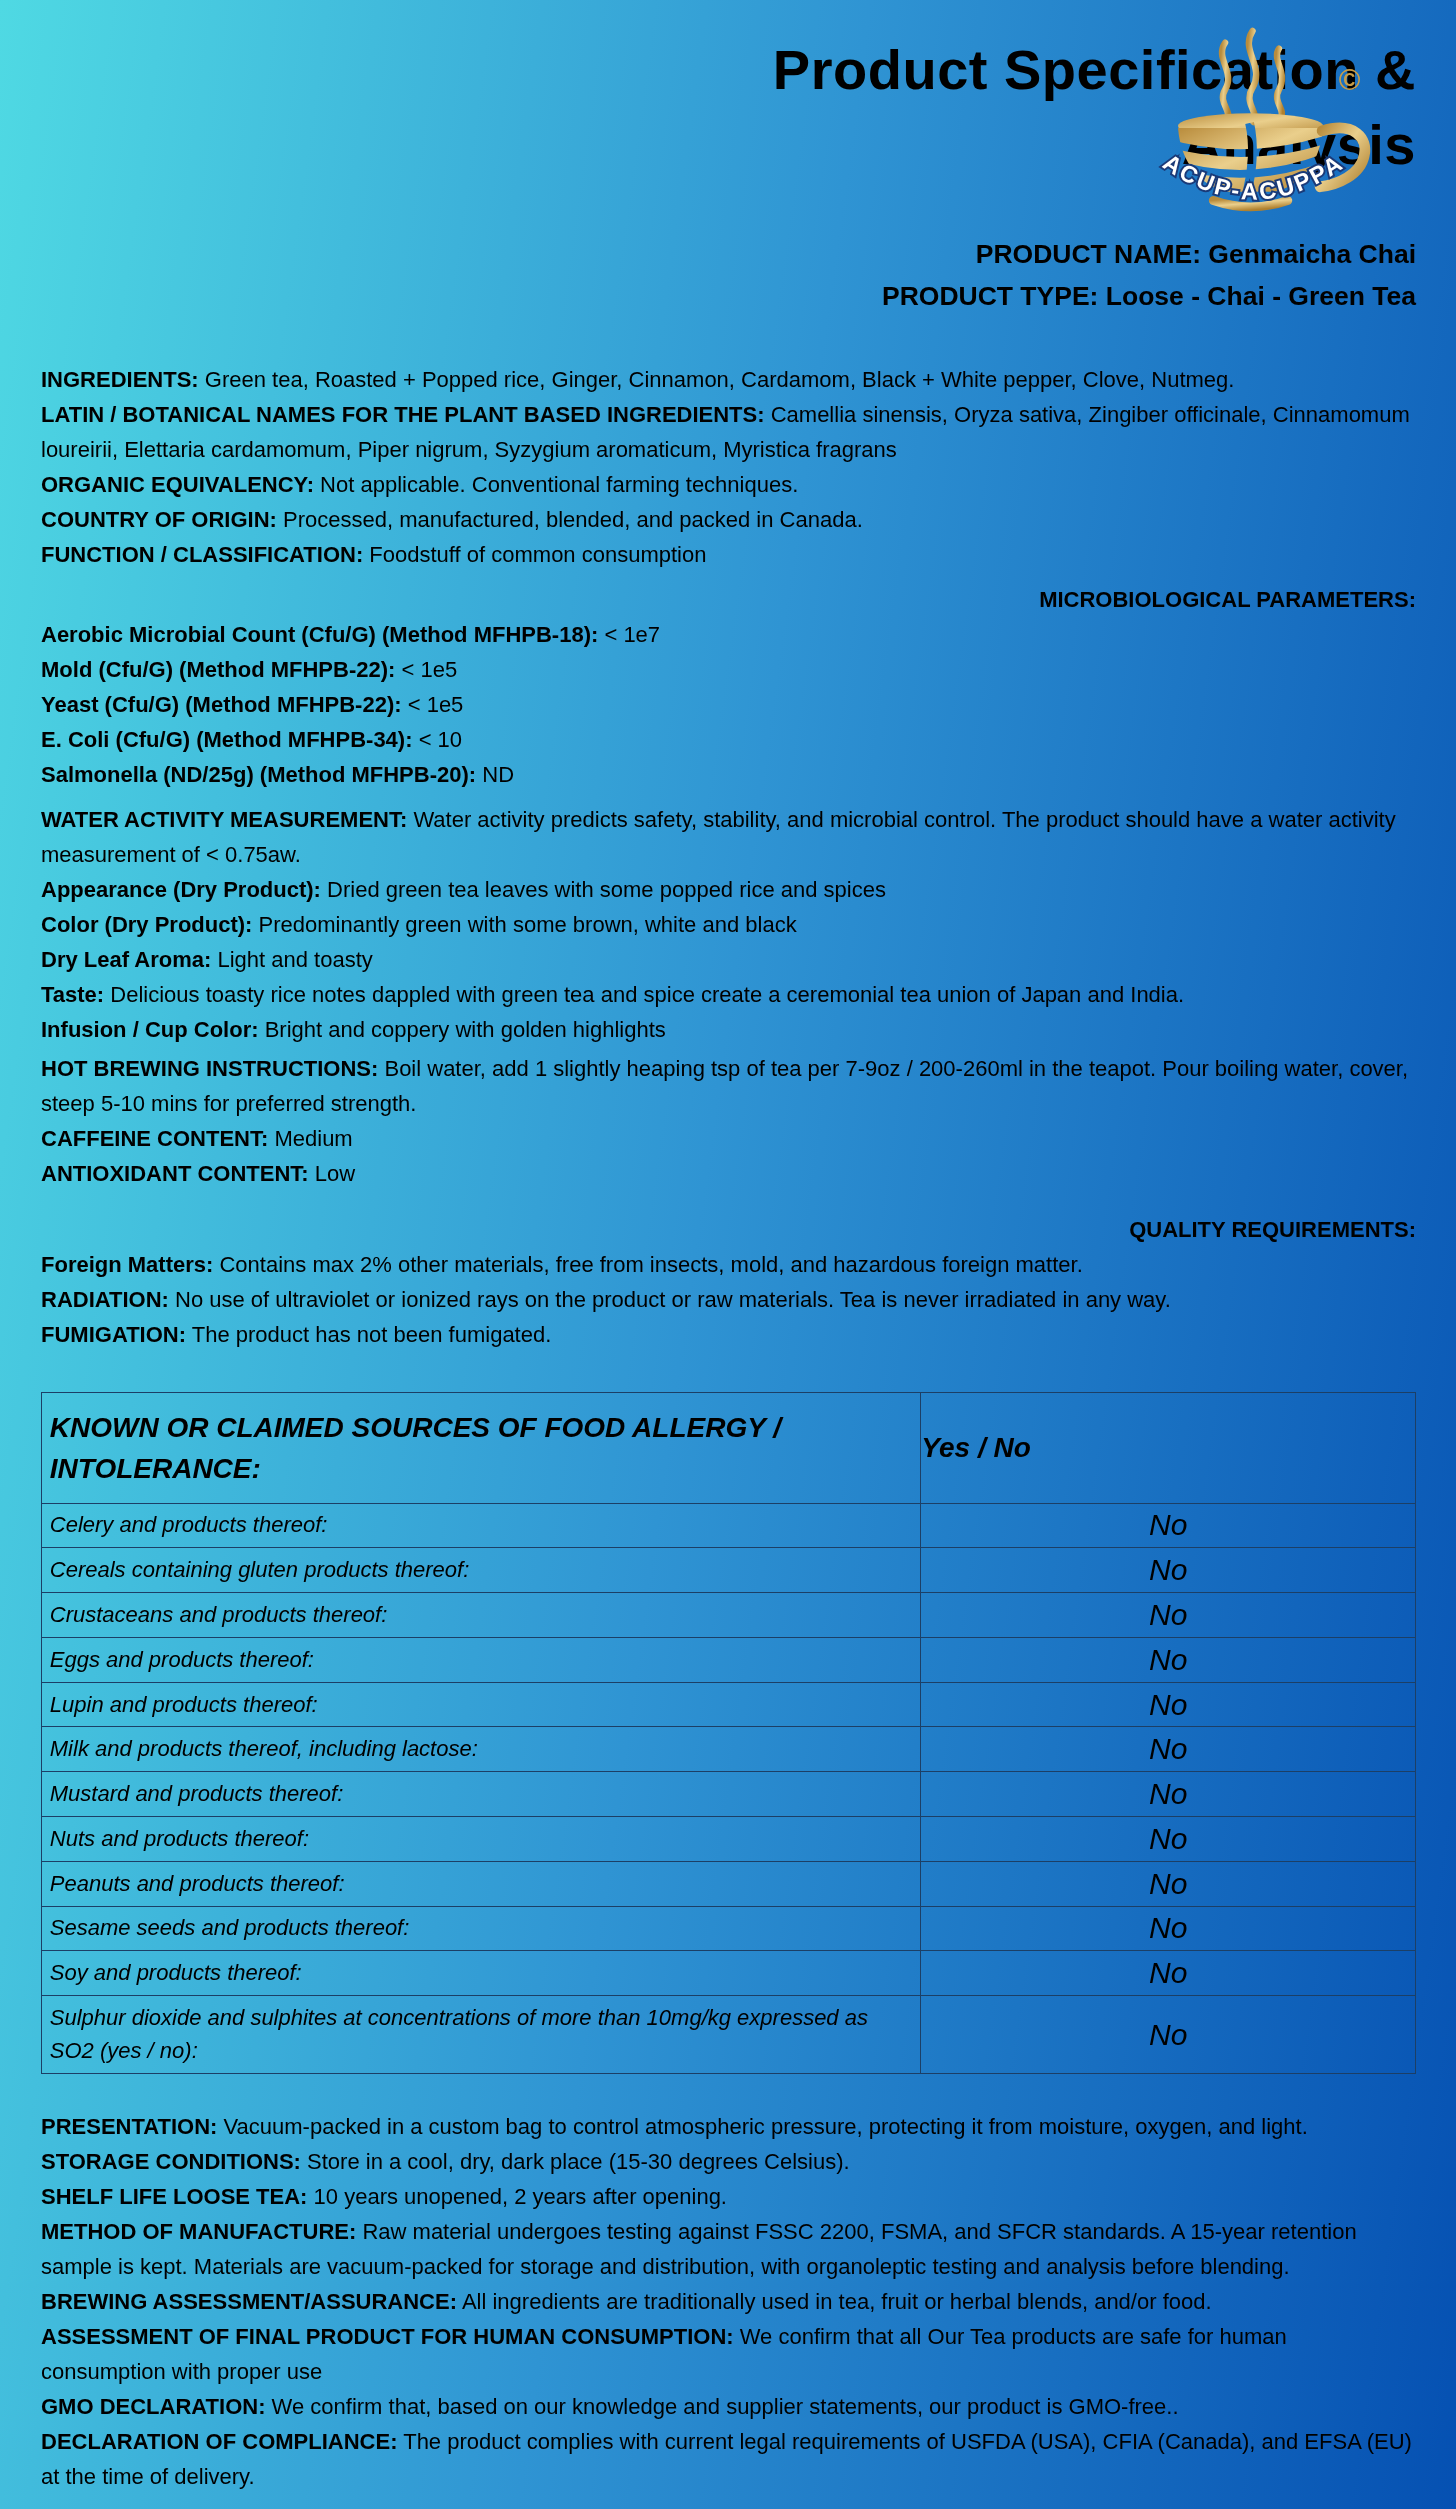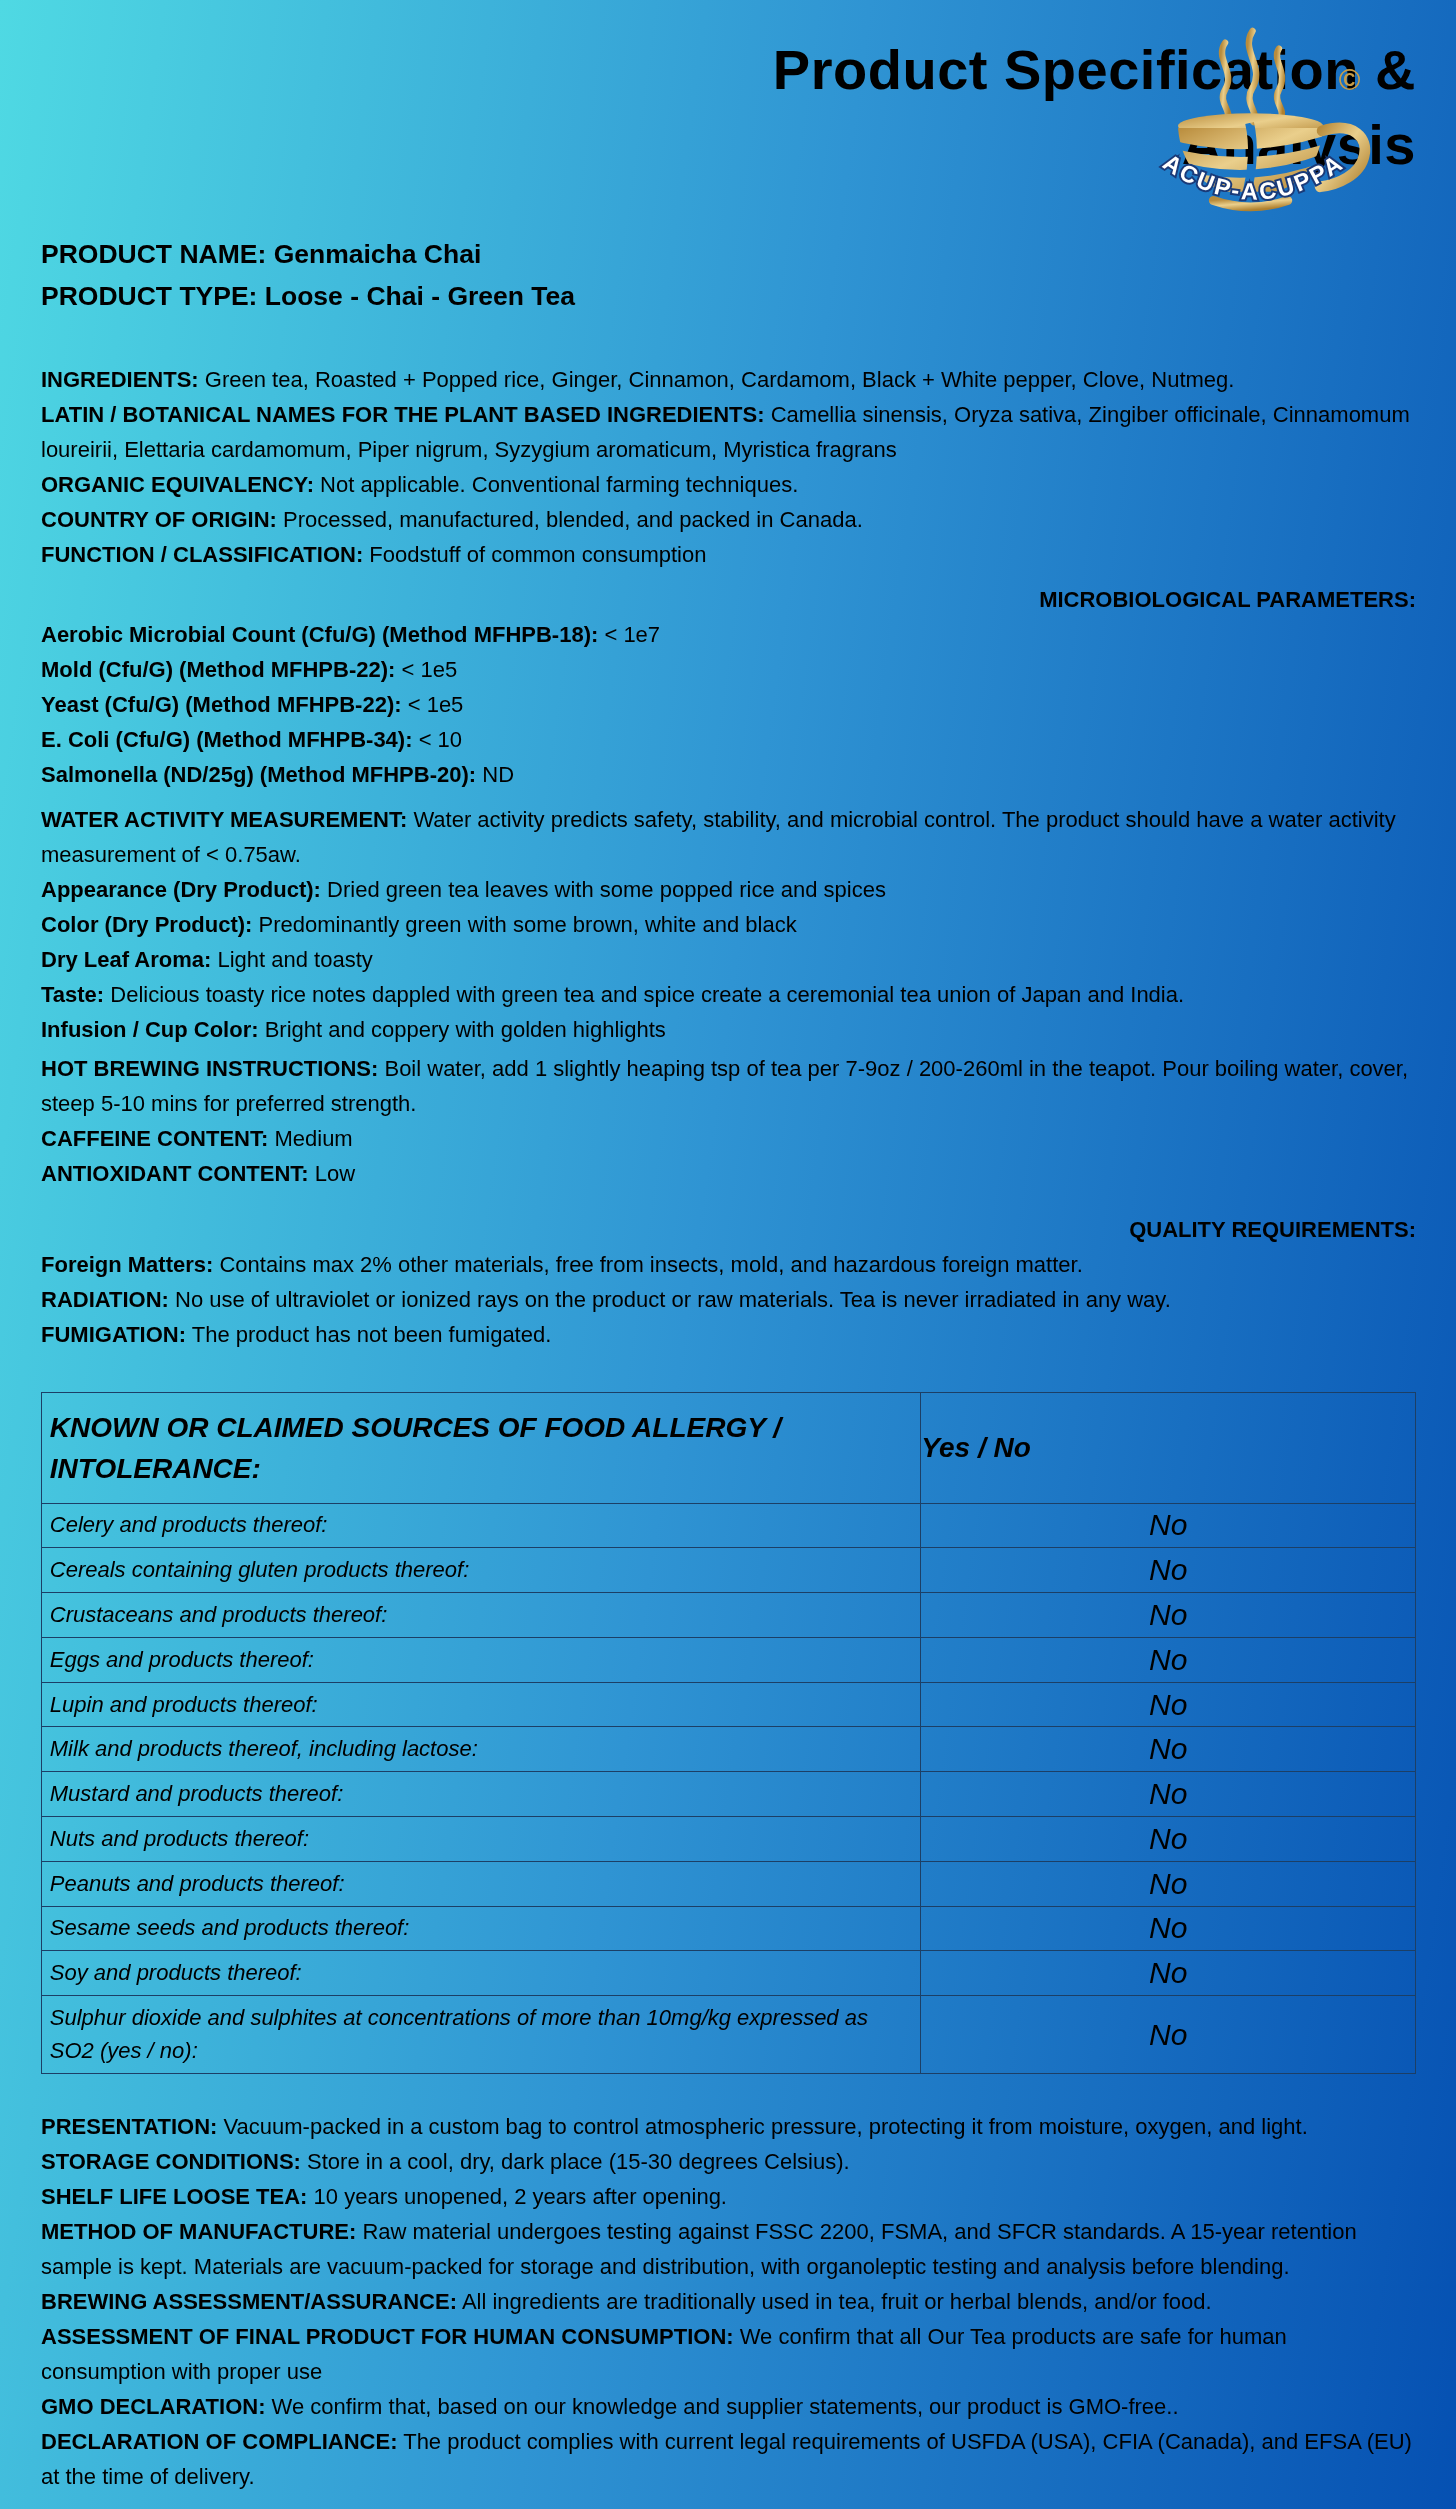--- a/index.html
+++ b/index.html
@@ -18,21 +18,21 @@
     padding-left:84px; padding-right:0;
     text-align:right; font-size:56px; line-height:1.33; font-weight:700; letter-spacing:0.5px;
     margin-top:7.8px;
   }
   .logo { position:absolute; top:-5.9px; right:37px; width:251px; height:196px; }
   .logo-svg { width:100%; height:100%; display:block; }
   .logo-text { font-size:24px; font-weight:700; fill:var(--logo-text); stroke:var(--logo-text-outline); stroke-width:4px; paint-order:stroke; letter-spacing:2.5px; }
   .logo-copyright { font-size:30px; font-weight:700; fill:var(--logo-gold); }
 
   
-  .product-block { margin-top:17.6px; }
+  .product-block { margin-top:17.6px;text-align:right; }
   .product-line { font-size:26.5px; font-weight:700; line-height:42px; }
 
   
   .line { font-size:22px; line-height:35px; }
   .line strong { font-weight:700; }
   .section-heading { font-size:22px; line-height:35px; font-weight:700;text-align:right; }
 
   .block-overview { margin-top:45px; }
   .block-micro { margin-top:9.8px; }
   .block-sensory { margin-top:10px; }

